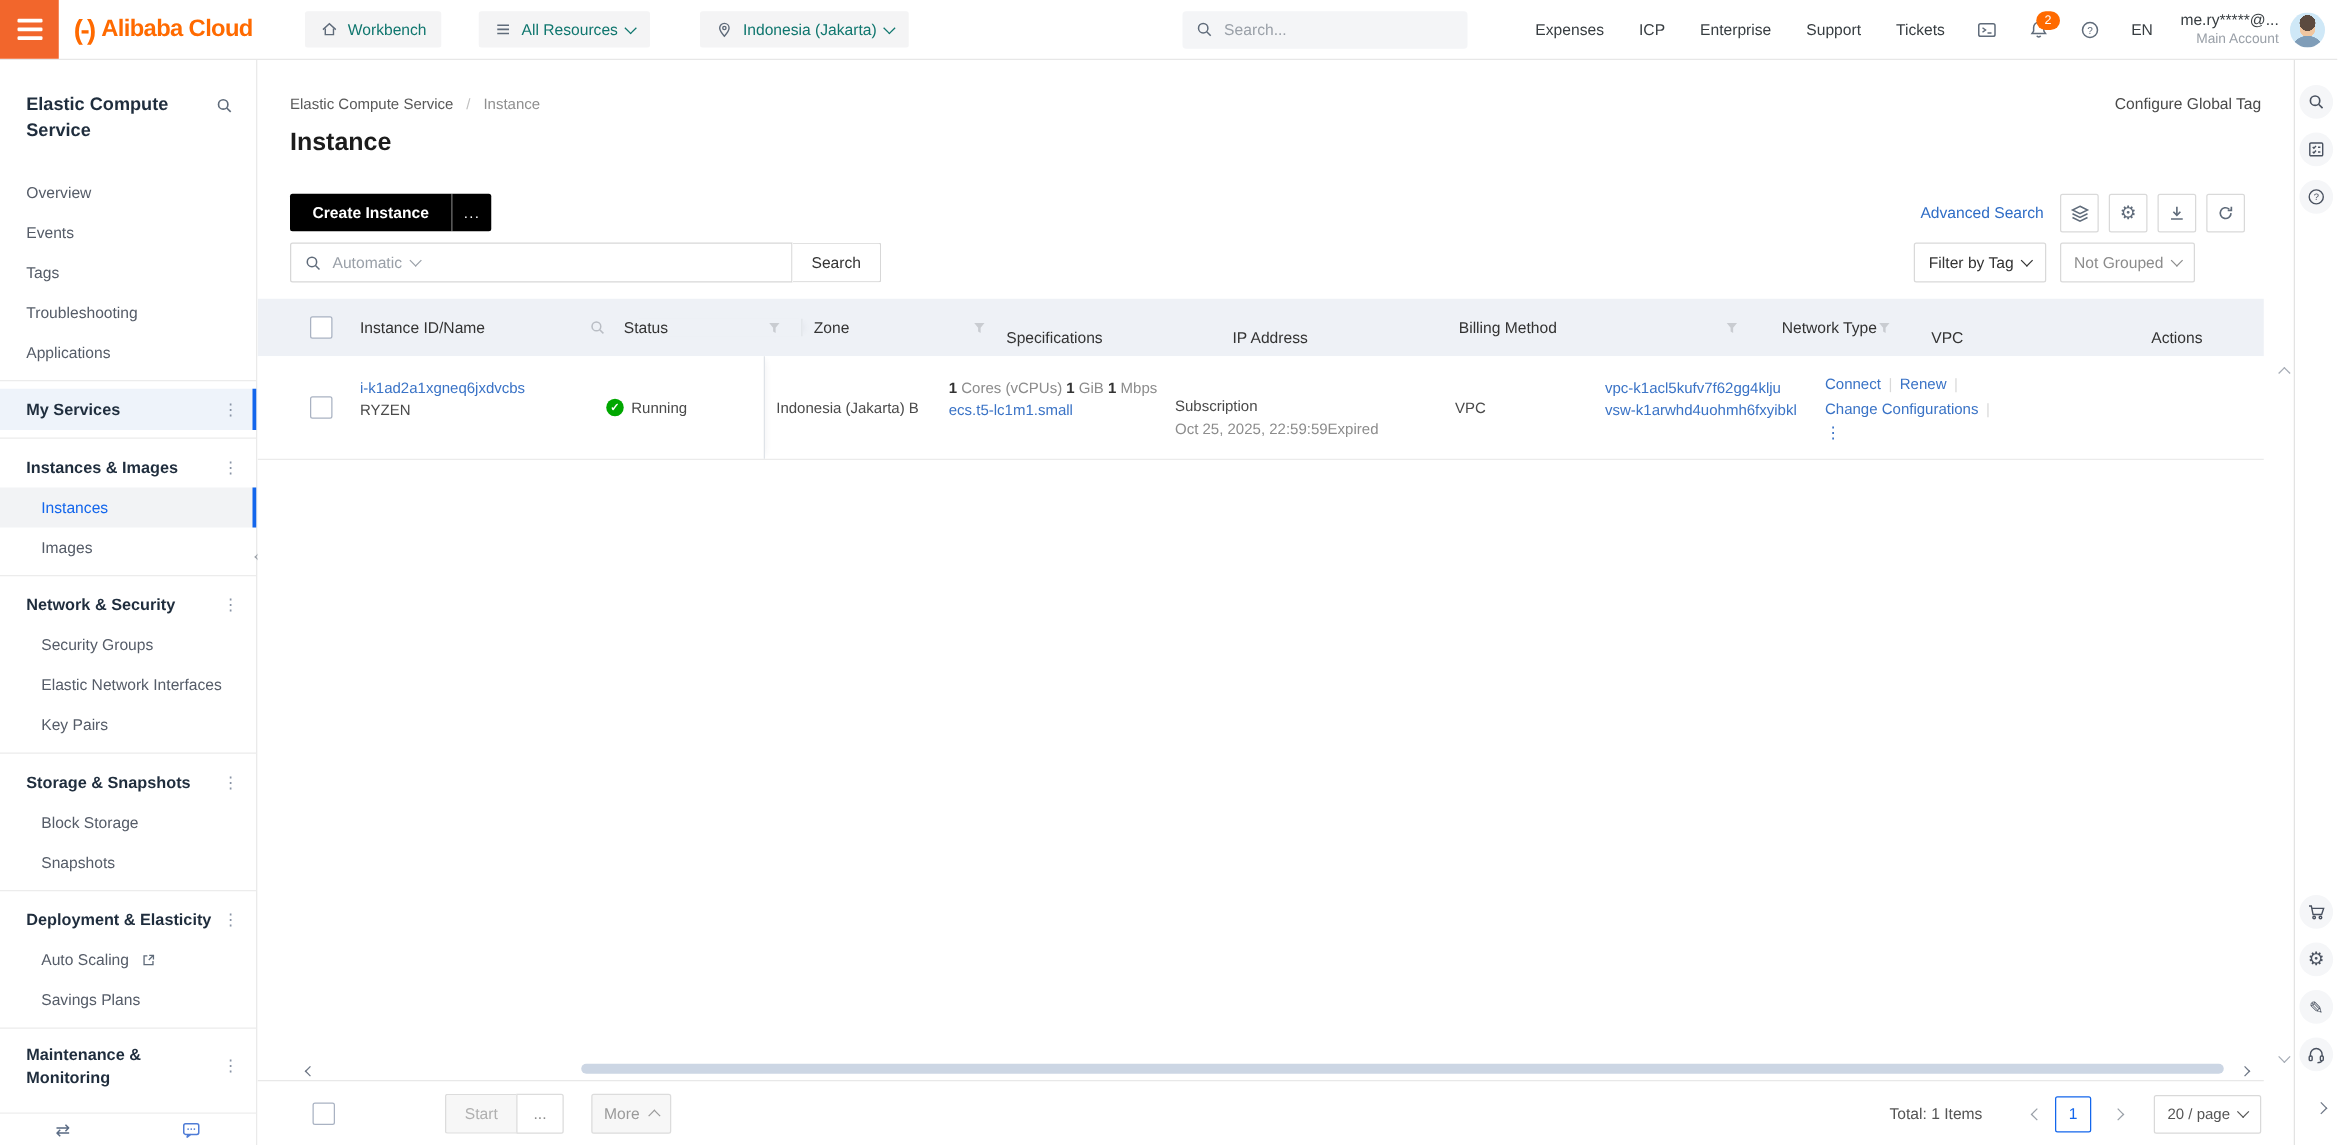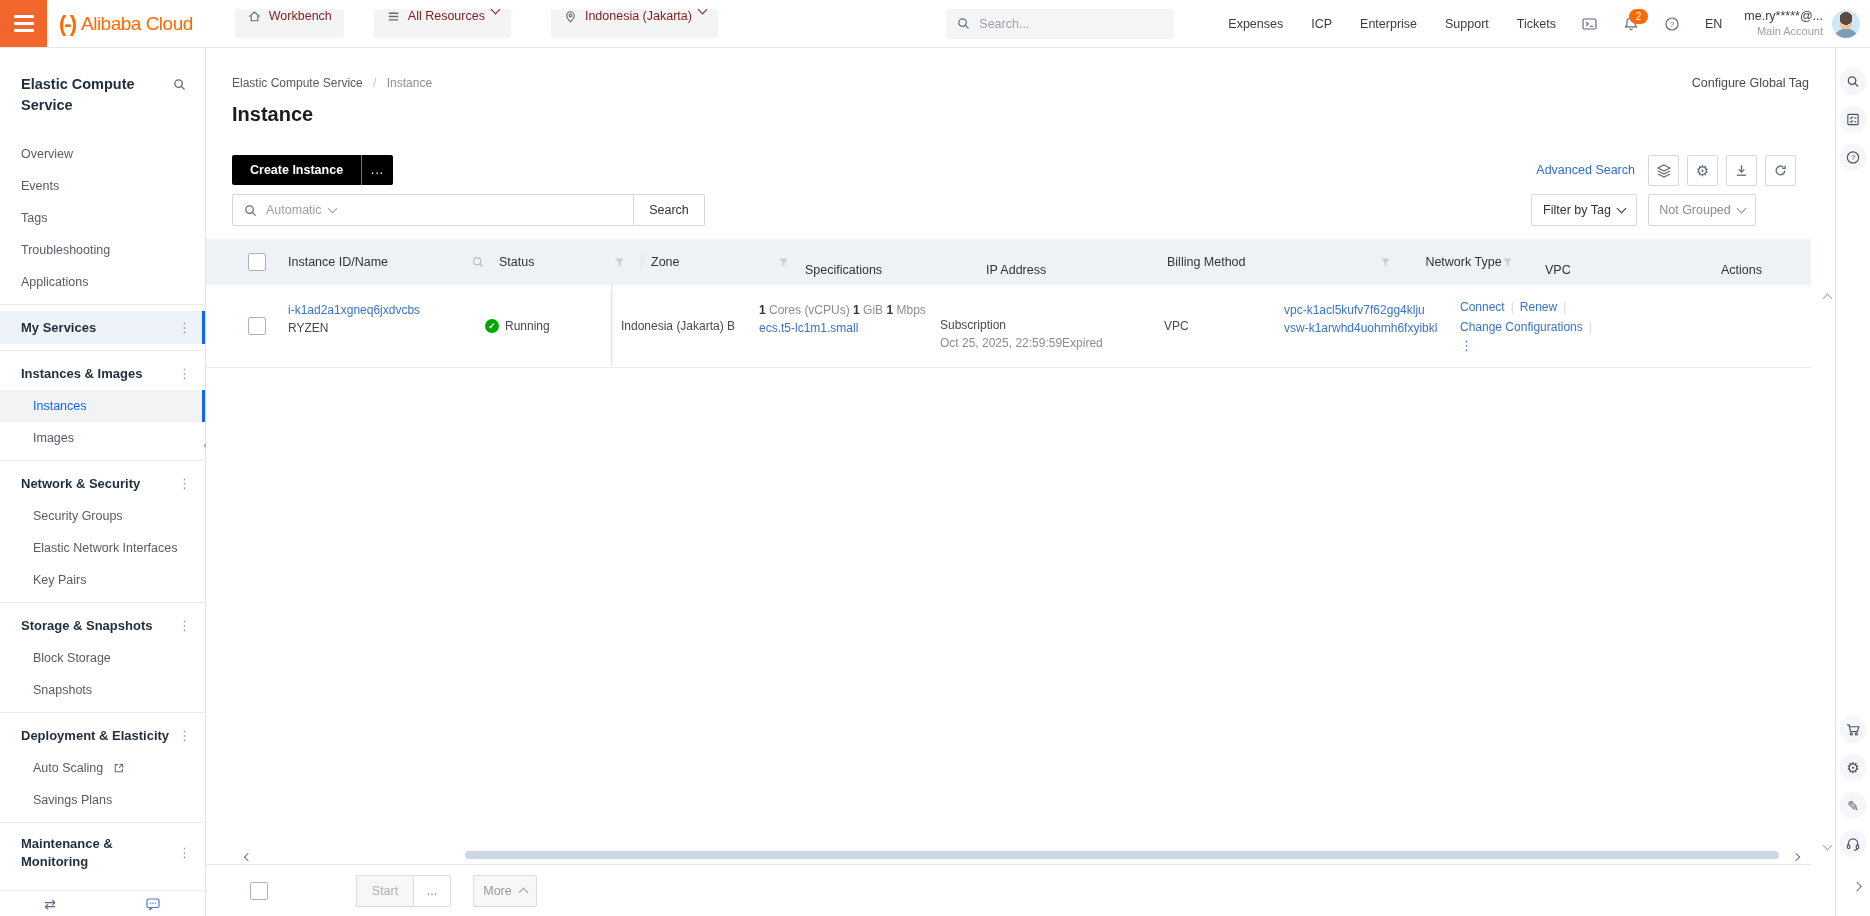--- a/index.html
+++ b/index.html
@@ -5,22 +5,22 @@
   html,body{margin:0;padding:0;width:1870px;height:916px;overflow:hidden;
     font-family:"Liberation Sans",sans-serif;background:#fff;color:#333;font-size:12px;}
   svg{display:block}
   .ico{color:#5f6b7a}
   
   .topbar{height:47px;display:flex;align-items:center;background:#fff;border-bottom:1px solid #e7e7e7;position:relative;z-index:5;}
   .burger{width:47px;height:47px;background:#f2662c;display:flex;flex-direction:column;justify-content:center;align-items:center;gap:4px;cursor:pointer;flex:none}
   .burger i{display:block;width:20px;height:3px;background:#fff;border-radius:1px}
   .logo{display:flex;align-items:center;margin-left:12px;flex:none}
   .logo .mark{font-weight:bold;font-size:22px;color:#ff6a00;letter-spacing:-2px;margin-right:6px}
-  .logo .word{font-weight:normal;font-size:19px;color:#ff6a00;letter-spacing:-0.5px}
-  .pill{height:29px;background:#f4f4f5;border-radius:2px;display:flex;padding:0 12px;color:#7f1d1d;font-size:12.5px;cursor:pointer;flex:none}
+  .logo .word{font-weight:bold;font-size:19px;color:#ff6a00;letter-spacing:-0.5px}
+  .pill{height:29px;background:#f4f4f5;border-radius:2px;display:flex;align-items:center;padding:0 12px;color:#0f766e;font-size:12.5px;cursor:pointer;flex:none}
   .pill svg{margin-right:7px}
   .chev{display:inline-block;width:6px;height:6px;border-right:1.5px solid currentColor;border-bottom:1.5px solid currentColor;transform:rotate(45deg);margin-left:7px;margin-top:-3px}
   .chev.up{transform:rotate(-135deg);margin-top:3px}
   .chev.left{transform:rotate(135deg)}
   .chev.right{transform:rotate(-45deg)}
   .top-search{width:208px;height:30px;background:#f4f5f7;border-radius:3px;display:flex;align-items:center;padding:0 10px;color:#9aa0a8;flex:none}
   .top-search span{margin-left:8px;font-size:12.5px}
   .toplink{color:#373d41;font-size:12.5px;margin-left:28px;cursor:pointer;flex:none}
   .topicon{margin-left:25px;position:relative;cursor:pointer;flex:none}
   .badge{position:absolute;top:-7px;right:-9px;background:#ff6a00;color:#fff;font-size:10px;min-width:15px;height:15px;border-radius:8px;display:flex;align-items:center;justify-content:center;padding:0 2px}
@@ -446,20 +446,30 @@
     </div>
 
     <div class="bottombar">
       <span class="cb"></span>
       <div class="bb-btn bb-start">Start</div>
       <div class="bb-btn bb-dots">...</div>
       <div class="bb-btn bb-more">
         <span>More</span>
           <span class="chev up"></span>
       </div>
+      <div class="pager">
+        <span class="total">Total: 1 Items</span>
+        <span class="pg-arrow"><span class="chev left"></span></span>
+        <span class="pg-num">1</span>
+        <span class="pg-arrow"><span class="chev right"></span></span>
+        <div class="pg-size">
+          <span>20 / page</span>
+            <span class="chev"></span>
+        </div>
+      </div>
     </div>
   </div>
 
   <div class="rail">
     <div class="rail-ic" style="top:20px">
       <svg width="15" height="15" viewBox="0 0 16 16" fill="none" stroke="currentColor" stroke-width="1.4">
           <circle cx="7" cy="7" r="4"></circle>
           <path d="M10 10l3.4 3.4"></path>
         </svg>
     </div>

